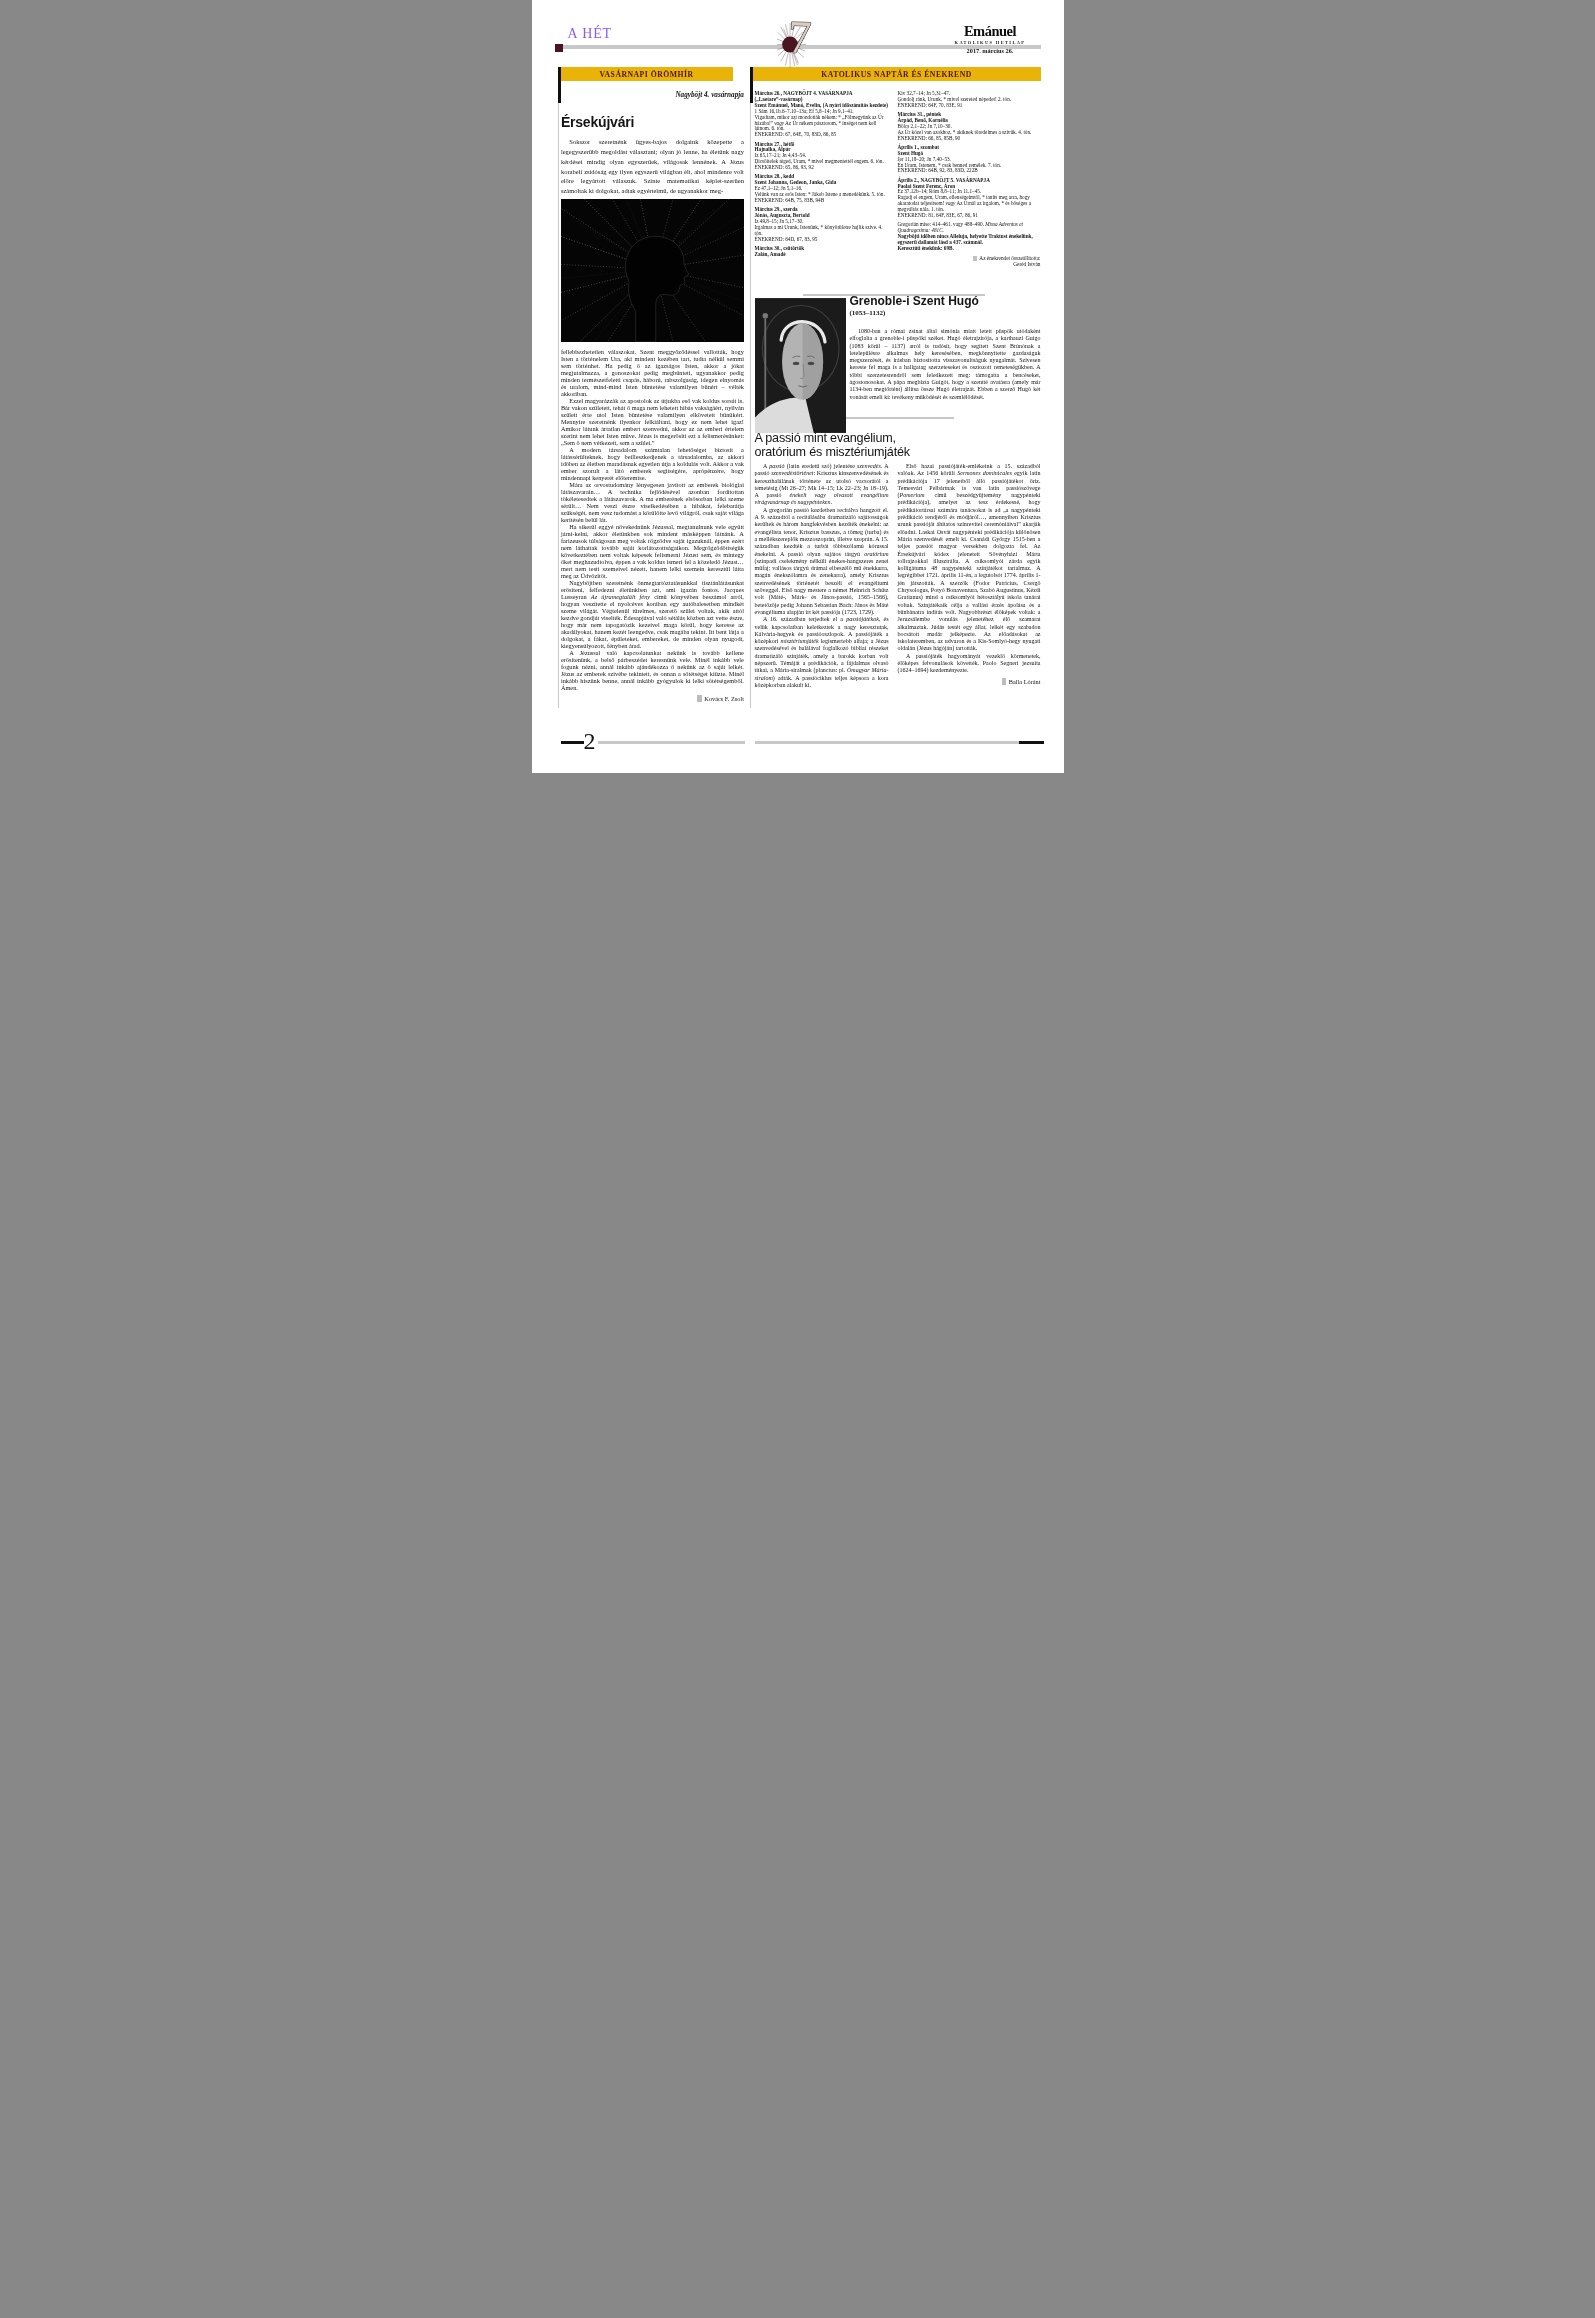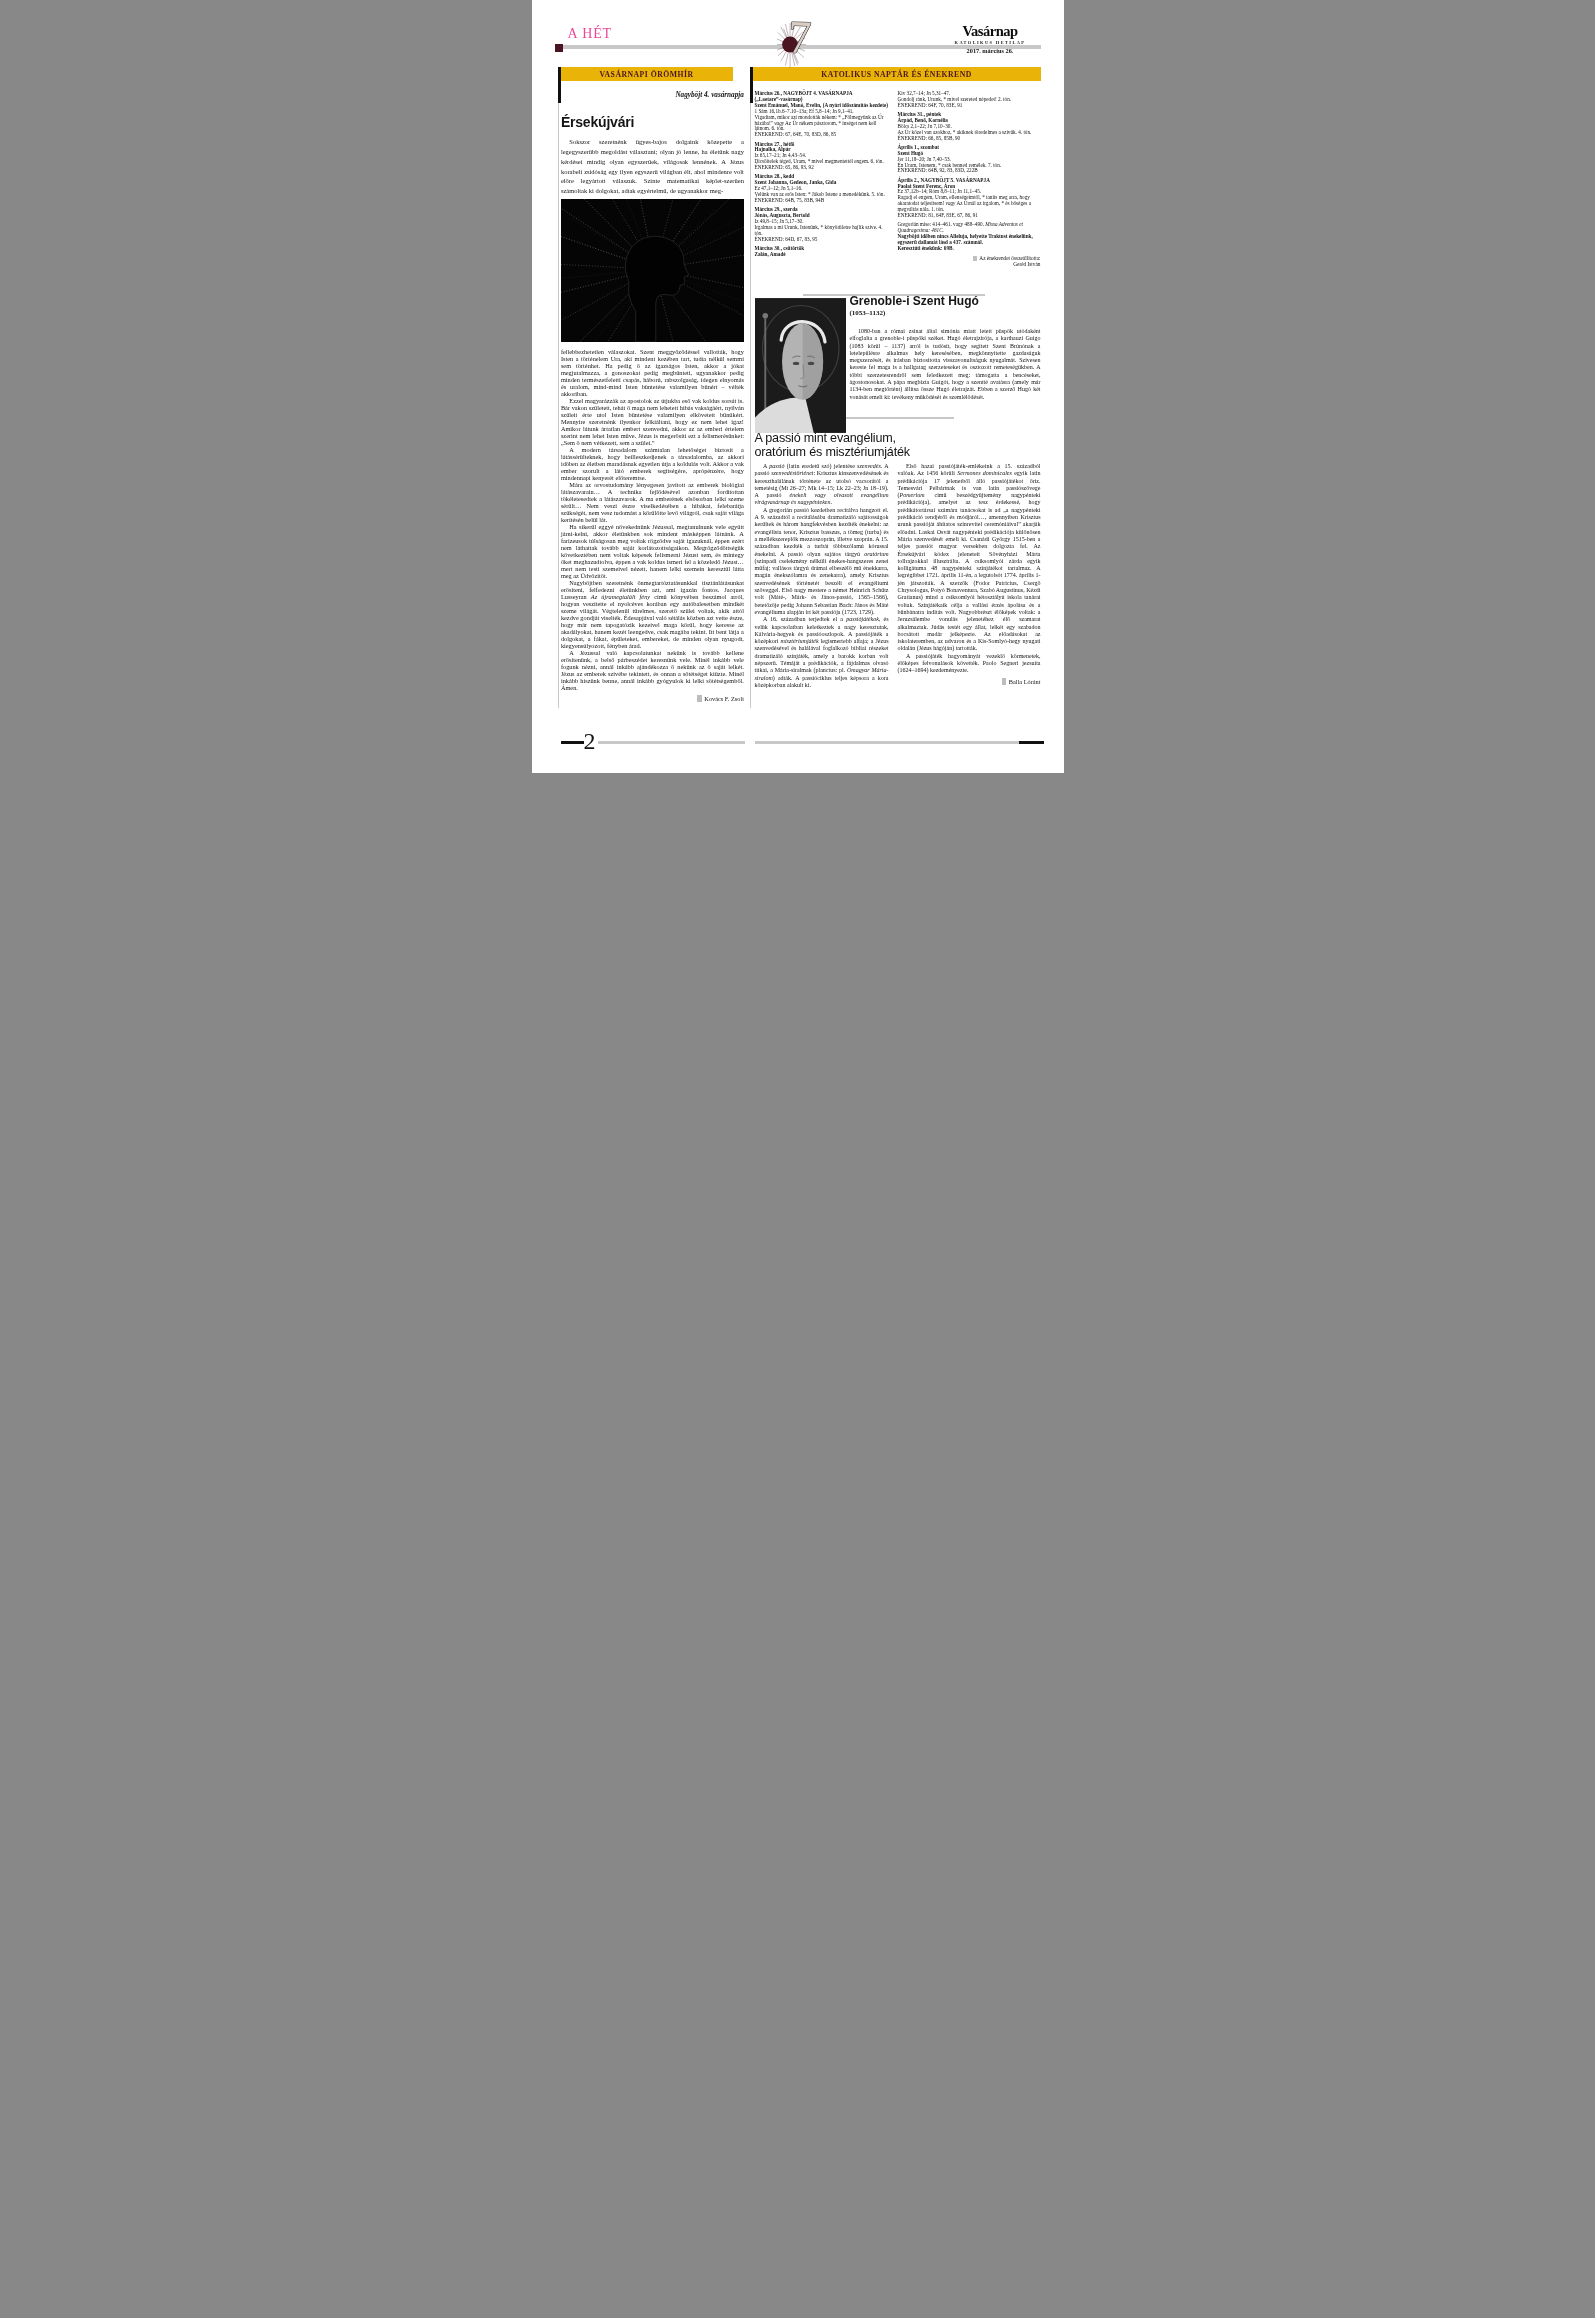--- a/index.html
+++ b/index.html
@@ -2,21 +2,21 @@
 <html style="font-size:7.5px"><head>
 <meta charset="utf-8">
 <style>
   html,body{margin:0;padding:0;background:#888;}
   .page{position:relative;width:532px;height:773px;background:#ffffff;margin:0 auto;
         font-family:"Liberation Serif",serif;color:#141414;overflow:hidden;}
 
   
   .band{position:absolute;left:29.4px;top:45px;width:480px;height:4.2px;background:#c8c8c8;z-index:1;}
   .accent-sq{position:absolute;left:23.4px;top:44px;width:8px;height:7.5px;background:#4a1420;z-index:2;}
-  .ahet{position:absolute;left:36px;top:26px;font-size:14px;letter-spacing:0.9px;z-index:2;color:#ec4899;}
+  .ahet{position:absolute;left:36px;top:26px;font-size:14px;letter-spacing:0.9px;z-index:2;color:#8b5cf6;}
   .ornament{position:absolute;left:245px;top:21.5px;width:43px;height:47px;z-index:3;}
   .ornament svg{position:absolute;left:0;top:0;}
   .orn-digit{position:absolute;left:11.2px;top:-7.5px;font-size:47px;line-height:47px;
              color:#d9ccc3;font-family:"Liberation Serif",serif;
              text-shadow:0.5px 0 #2a2a2a,-0.5px 0 #2a2a2a,0 0.5px #2a2a2a,0 -0.5px #2a2a2a;
              transform:rotate(2deg);}
   .logo{position:absolute;left:421px;top:23.4px;width:75px;text-align:center;z-index:3;}
   .logo-title{font-size:14.5px;font-weight:bold;letter-spacing:-0.5px;line-height:16px;color:#0d0d0d;}
   .logo-sub{font-size:4.4px;font-weight:bold;letter-spacing:1.4px;line-height:5.6px;margin-top:0.5px;color:#222;}
   .logo-date{font-size:6.3px;font-weight:bold;line-height:7.5px;margin-top:1.9px;color:#111;}
@@ -117,21 +117,21 @@
           <line x1="28" y1="48" x2="60" y2="62"></line>
         <line x1="28" y1="48" x2="14" y2="14"></line>
           <line x1="28" y1="48" x2="44" y2="92"></line>
       </g>
       <circle cx="28" cy="48" r="17" fill="#4a1420"></circle>
     </svg>
     <div class="orn-digit">7</div>
   </div>
 
   <div class="logo">
-    <div class="logo-title">Vasárnap</div>
+    <div class="logo-title">Emánuel</div>
     <div class="logo-sub">KATOLIKUS HETILAP</div>
     <div class="logo-date">2017. március 26.</div>
   </div>
 
   <div class="banner banner-left">
     <span class="banner-text">VASÁRNAPI ÖRÖMHÍR</span>
   </div>
   <div class="banner banner-right">
     <span class="banner-text">KATOLIKUS NAPTÁR ÉS ÉNEKREND</span>
   </div>

